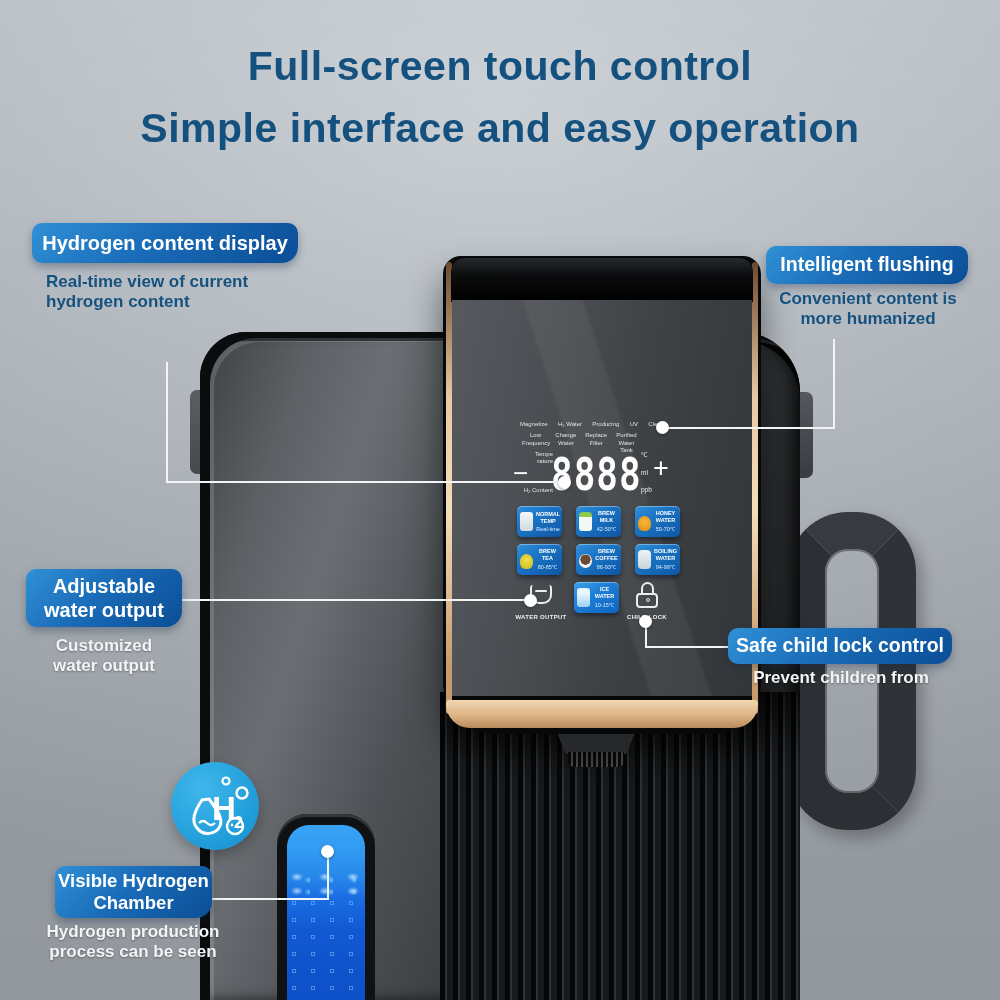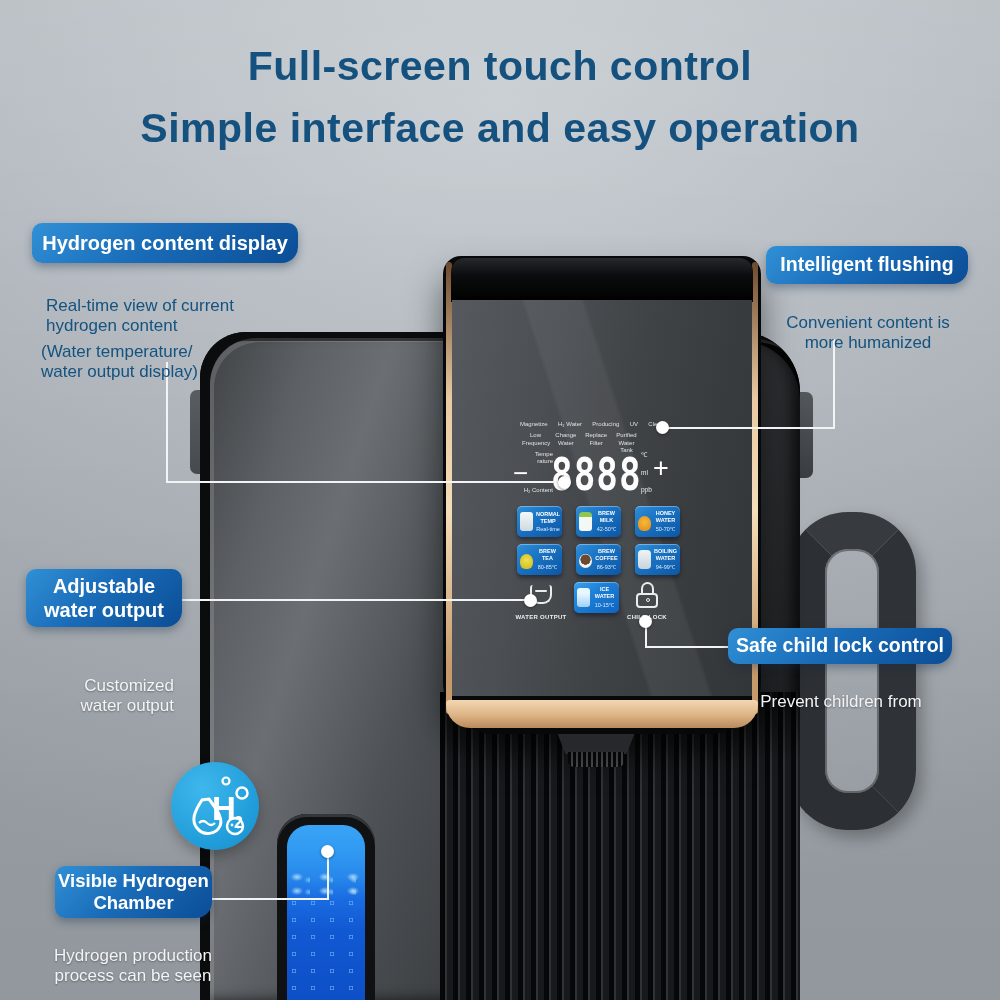--- a/index.html
+++ b/index.html
@@ -97,21 +97,21 @@
   .lock{ left:634px; top:582px; width:26px; height:27px; z-index:7; }
   .lock .shackle{ width:13px; height:11px; border:2.5px solid #e9edef; border-bottom:none;
     border-radius:7px 7px 0 0; margin:0 auto; }
   .lock .lbody{ width:22px; height:15px; border:2.5px solid #e9edef; border-radius:4px; margin:0 auto; position:relative;}
   .lock .keyhole{ position:absolute; left:8px; top:3px; width:4px; height:4px; border:1.5px solid #e9edef; border-radius:50%; }
   
   .callout{ position:absolute; z-index:10; color:#fff; font-weight:bold; text-align:center;
     display:flex; flex-direction:column; align-items:center; justify-content:center;
     background:linear-gradient(135deg,#3090d6 0%,#1a6cb8 45%,#0b4d96 100%);
     border-radius:10px 10px 16px 10px; box-shadow:0 4px 9px rgba(20,40,70,.35); line-height:1.2; }
-  .sub{ position:absolute; z-index:10; font-size:17px; font-weight:normal; line-height:1.2;margin-top:24px; }
+  .sub{ position:absolute; z-index:10; font-size:17px; font-weight:bold; line-height:1.2; }
   .sub-dark{ color:#14527f; }
   .sub-light{ color:#f2f4f6; text-shadow:0 1px 2px rgba(0,0,0,.35); }
   
   .cline{ position:absolute; background:#f2f4f5; z-index:9; }
   .cdot{ position:absolute; width:13px; height:13px; border-radius:50%; background:#fff;
     z-index:10; box-shadow:0 1px 3px rgba(0,0,0,.4); }
 </style>
 </head>
 <body>
 
@@ -263,38 +263,34 @@
   <div class="cdot" style="left:639px;top:615px"></div>
   <div class="cdot" style="left:321px;top:845px"></div>
 
   <div class="callout" style="left:32px;top:223px;width:266px;height:40px;font-size:20px">
     <span>Hydrogen content display</span>
   </div>
   <div class="sub sub-dark" style="left:46px;top:272px;width:240px;text-align:left">
     <div>Real-time view of current</div>
     <div>hydrogen content</div>
   </div>
-  <div class="sub sub-dark" style="left:41px;top:318px;width:230px;text-align:left">
-    <div>(Water temperature/</div>
-    <div>water output display)</div>
-  </div>
 
   <div class="callout" style="left:766px;top:246px;width:202px;height:38px;font-size:19.5px">
     <span>Intelligent flushing</span>
   </div>
   <div class="sub sub-dark" style="left:768px;top:289px;width:200px;text-align:center">
     <div>Convenient content is</div>
     <div>more humanized</div>
   </div>
 
   <div class="callout" style="left:26px;top:569px;width:156px;height:58px;font-size:20px">
     <div>Adjustable</div>
     <div>water output</div>
   </div>
-  <div class="sub sub-light" style="left:34px;top:652px;width:140px;text-align:right">
+  <div class="sub sub-light" style="left:34px;top:636px;width:140px;text-align:center">
     <div>Customized</div>
     <div>water output</div>
   </div>
 
   <div class="callout" style="left:728px;top:628px;width:224px;height:36px;font-size:19.5px">
     <span>Safe child lock control</span>
   </div>
   <div class="sub sub-light" style="left:735px;top:668px;width:212px;text-align:center">
     <div>Prevent children from</div>
   </div>

